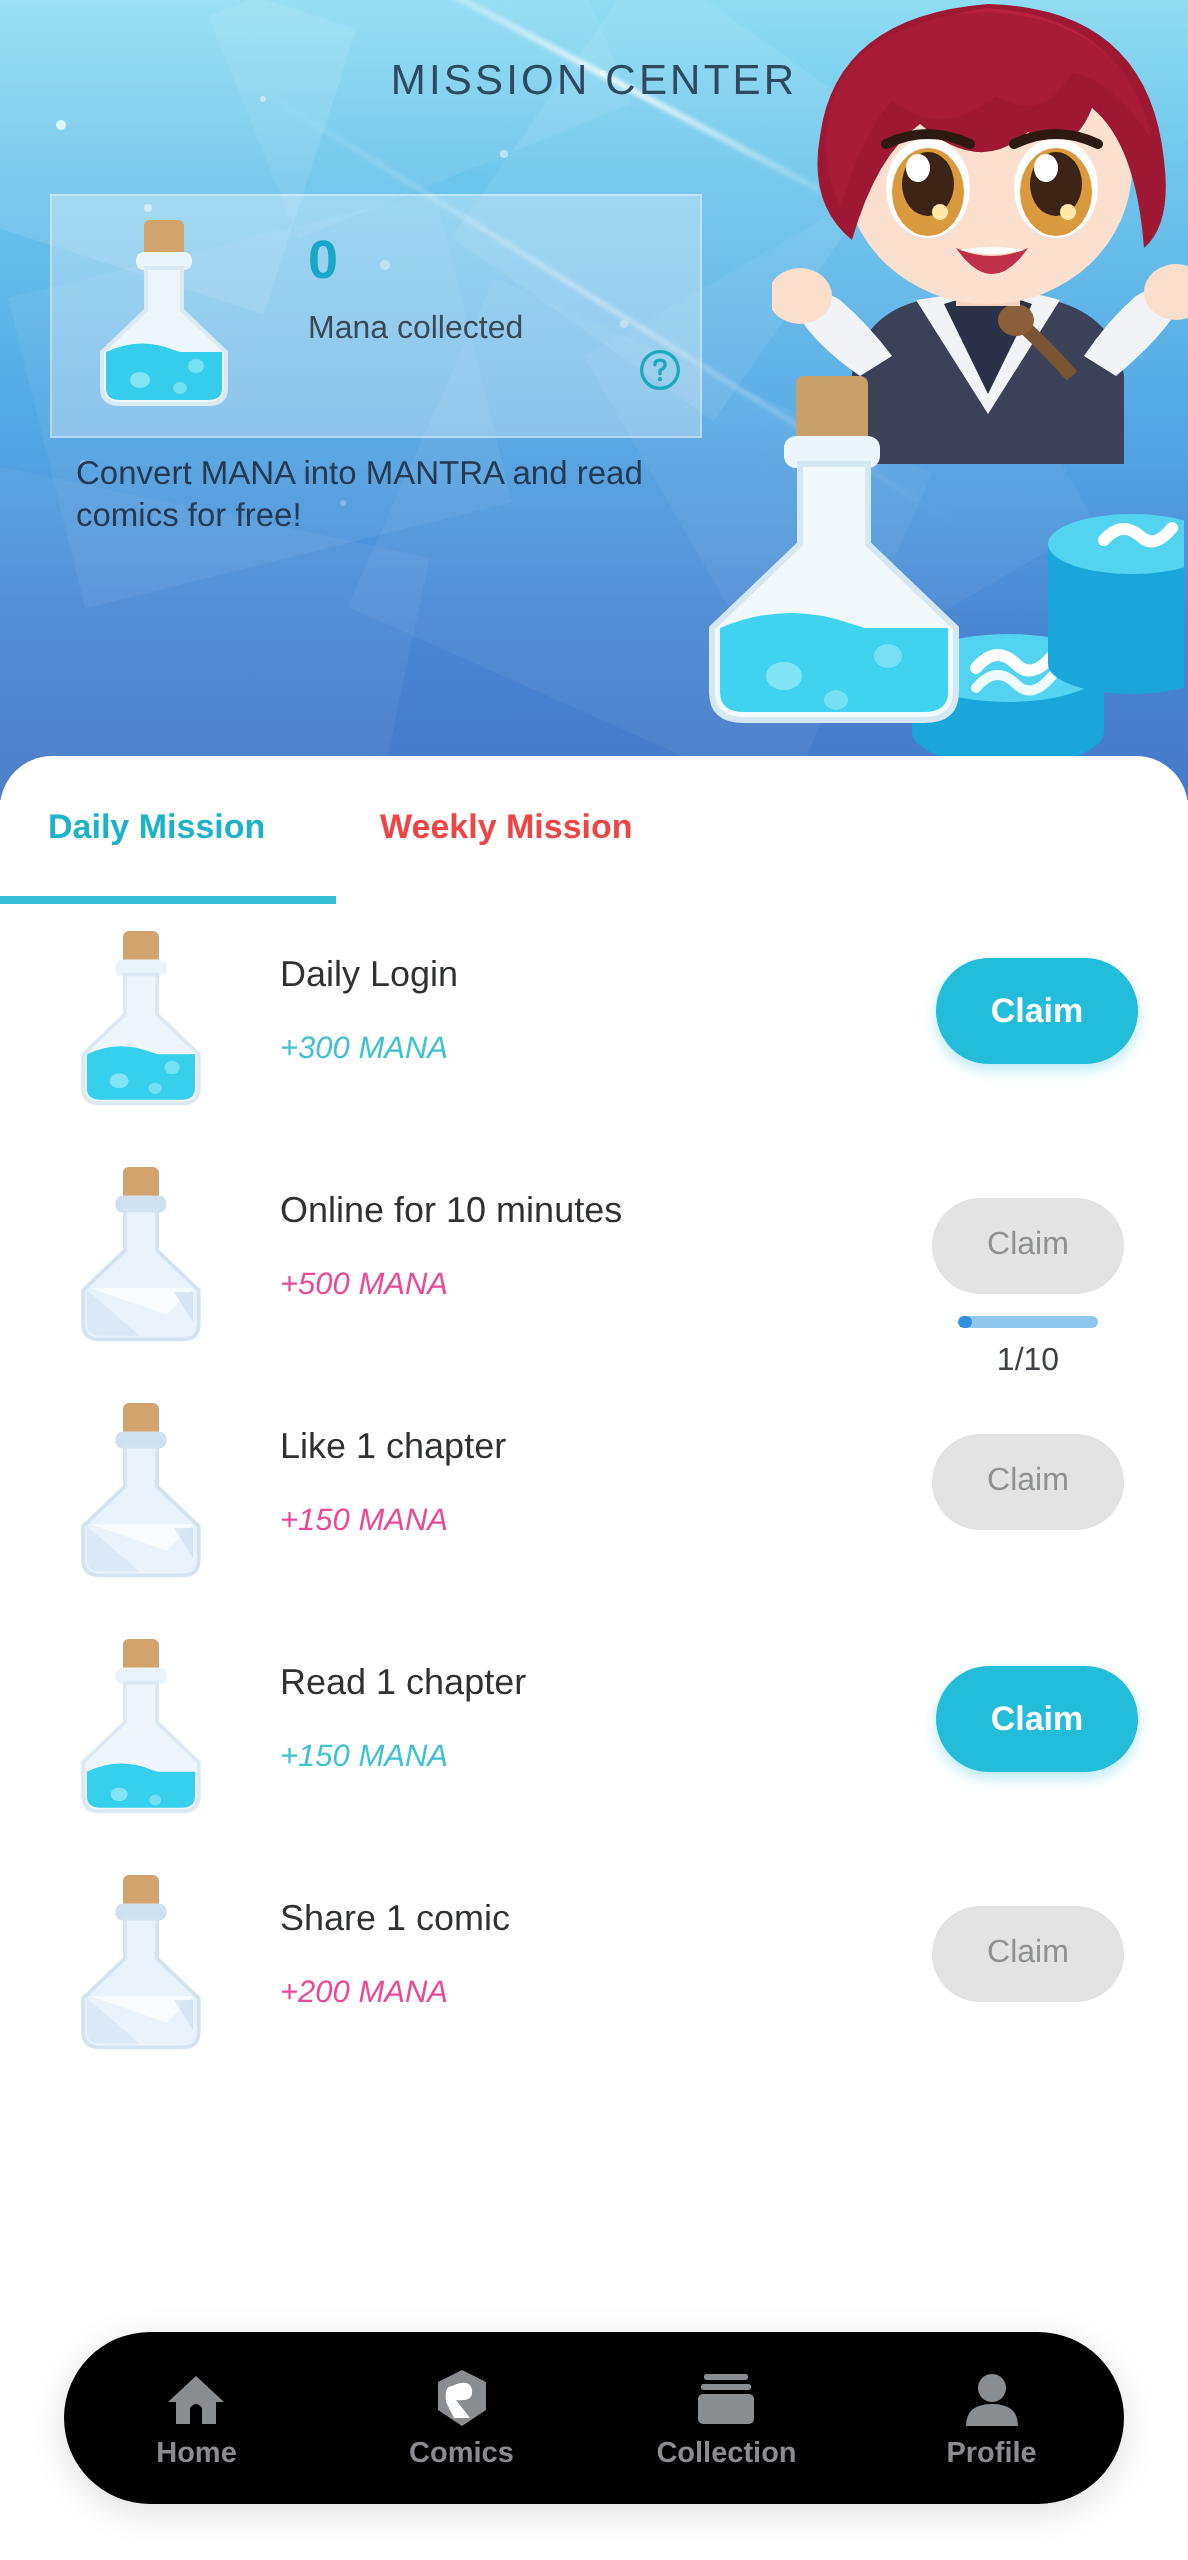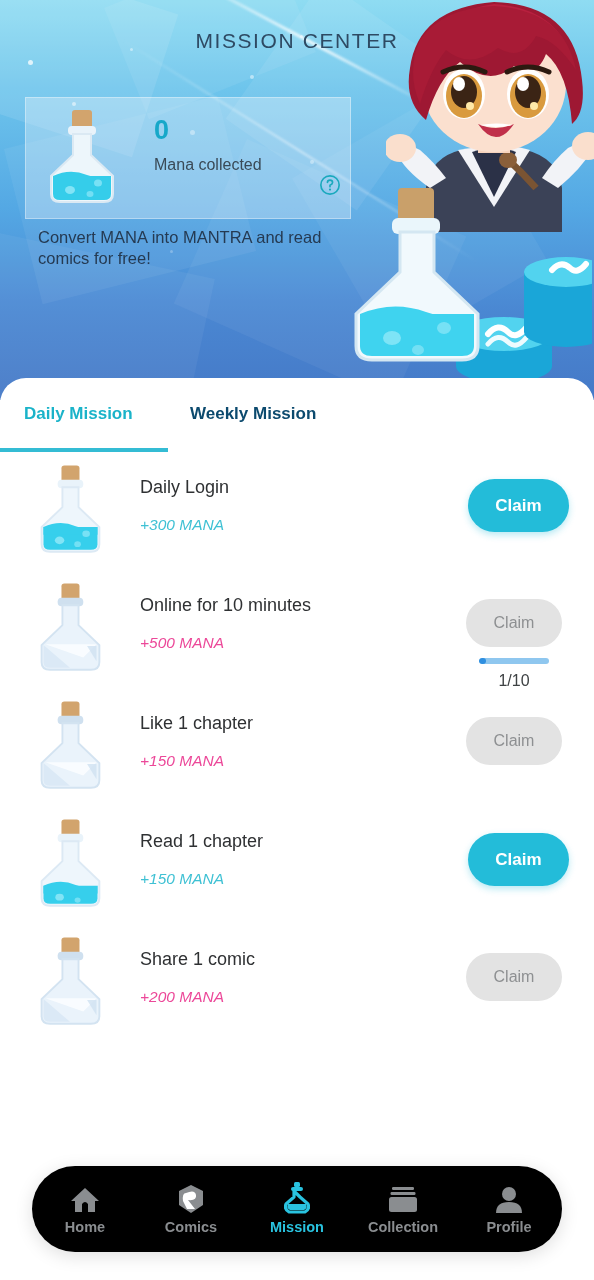--- a/index.html
+++ b/index.html
@@ -133,21 +133,21 @@
     top: 26px;
     font-size: 17px;
     font-weight: 700;
     background: none;
     border: none;
     font-family: "Liberation Sans", sans-serif;
     cursor: pointer;
     padding: 0;
   }
   .tab-0 { left: 24px; color: #1ab3c9; }
-  .tab-1 { left: 190px; color: #0c4a6e; }
+  .tab-1 { left: 190px; color: #ef4444; }
   .tab-underline {
     position: absolute;
     left: 0; top: 70px;
     width: 168px; height: 4px;
     background: #34bcd4;
   }
 
   
   .rows { position: relative; }
   .row {
@@ -486,31 +486,20 @@
   <button class="nav-item">
     <span class="nav-icon">
       <svg width="28" height="30" viewBox="0 0 28 30">
         <path d="M14 1 L26 7 L26 21 L14 29 L2 21 L2 7 Z" fill="#8a8d90"></path>
         <path d="M9 9 Q18 5 19 11 Q20 17 11 16 L18 25 L10 25 L6 17 Q5 9 9 9 Z" fill="#ffffff"></path>
       </svg>
     </span>
     <span class="nav-label">Comics</span>
   </button>
 
-  <button class="nav-item active">
-    <span class="nav-icon">
-      <svg width="26" height="32" viewBox="0 0 26 32">
-        <rect x="10" y="0" width="6" height="5" rx="1.5" fill="#29c3e0"></rect>
-        <rect x="7" y="5" width="12" height="4" rx="2" fill="#29c3e0"></rect>
-        <path d="M10 9 L10 15 L2 22 Q0 27 5 30 L21 30 Q26 27 24 22 L16 15 L9.9 9 Z" fill="none" stroke="#29c3e0" stroke-width="3.2" stroke-linejoin="round"></path>
-        <path d="M4 22 L22 22 Q24 26 20 28 L6 28 Q2 26 4 22 Z" fill="#29c3e0"></path>
-      </svg>
-    </span>
-    <span class="nav-label">Mission</span>
-  </button>
 
   <button class="nav-item">
     <span class="nav-icon">
       <svg width="30" height="28" viewBox="0 0 30 28">
         <rect x="4" y="1" width="22" height="3" rx="1.2" fill="#8a8d90"></rect>
         <rect x="2.5" y="6" width="25" height="3" rx="1.2" fill="#8a8d90"></rect>
         <rect x="1" y="11" width="28" height="15" rx="2.5" fill="#8a8d90"></rect>
       </svg>
     </span>
     <span class="nav-label">Collection</span>

